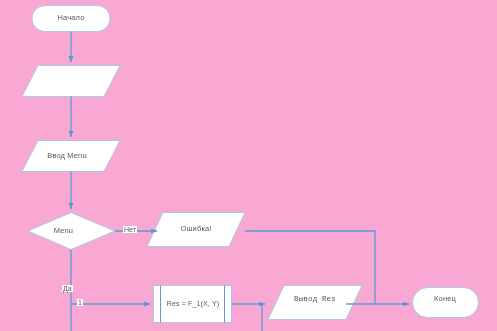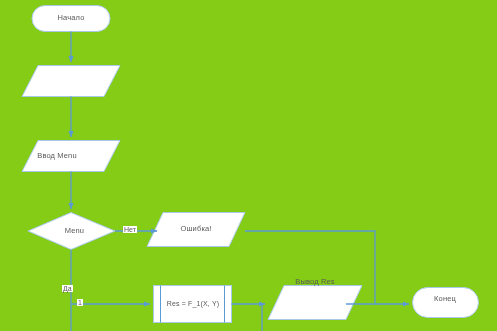--- a/index.html
+++ b/index.html
@@ -8,21 +8,21 @@
     padding: 0;
     background: #ffffff;
   }
   body {
     font-family: "Liberation Sans", sans-serif;
   }
   #canvas {
     position: relative;
     width: 497px;
     height: 331px;
-    background: #84cc16;
+    background: #f9a8d4;
     overflow: hidden;
   }
   #flow-svg {
     position: absolute;
     top: 0;
     left: 0;
     width: 497px;
     height: 331px;
     display: block;
   }
@@ -104,29 +104,29 @@
 
       <line x1="346" y1="304" x2="409" y2="304" marker-end="url(#arrowhead)"></line>
 
       <path d="M245,231 L375,231 L375,304"></path>
     </g>
   </svg>
 
   <div class="node-label" style="left:32px; top:5px; width:78px; height:27px;">Начало</div>
 
 
-  <div class="node-label" style="left:8px; top:140px; width:98px; height:32px;">Ввод Menu</div>
+  <div class="node-label" style="left:18px; top:140px; width:98px; height:32px;">Ввод Menu</div>
 
-  <div class="node-label" style="left:31px; top:212px; width:87px; height:38px;">Menu</div>
+  <div class="node-label" style="left:20px; top:212px; width:87px; height:38px;">Menu</div>
 
   <div class="node-label" style="left:147px; top:212px; width:98px; height:35px;text-align:right;">Ошибка!</div>
 
   <div class="node-label" style="left:161px; top:285px; width:64px; height:38px; font-size:7px;">Res = F_1(X, Y)</div>
 
-  <div class="node-label" style="left:268px; top:268px; width:94px; height:28px;">Вывод Res</div>
+  <div class="node-label" style="left:268px; top:285px; width:94px; height:28px;font-family:Liberation Mono, monospace;">Вывод Res</div>
 
   <div class="node-label" style="left:412px; top:287px; width:66px; height:25px;">Конец</div>
 
   <div class="edge-label" style="left:123px; top:226px;">Нет</div>
 
   <div class="edge-label" style="left:62px; top:285px;">Да</div>
 
   <div class="edge-label" style="left:77px; top:299px;">1</div>
 
 </div>

